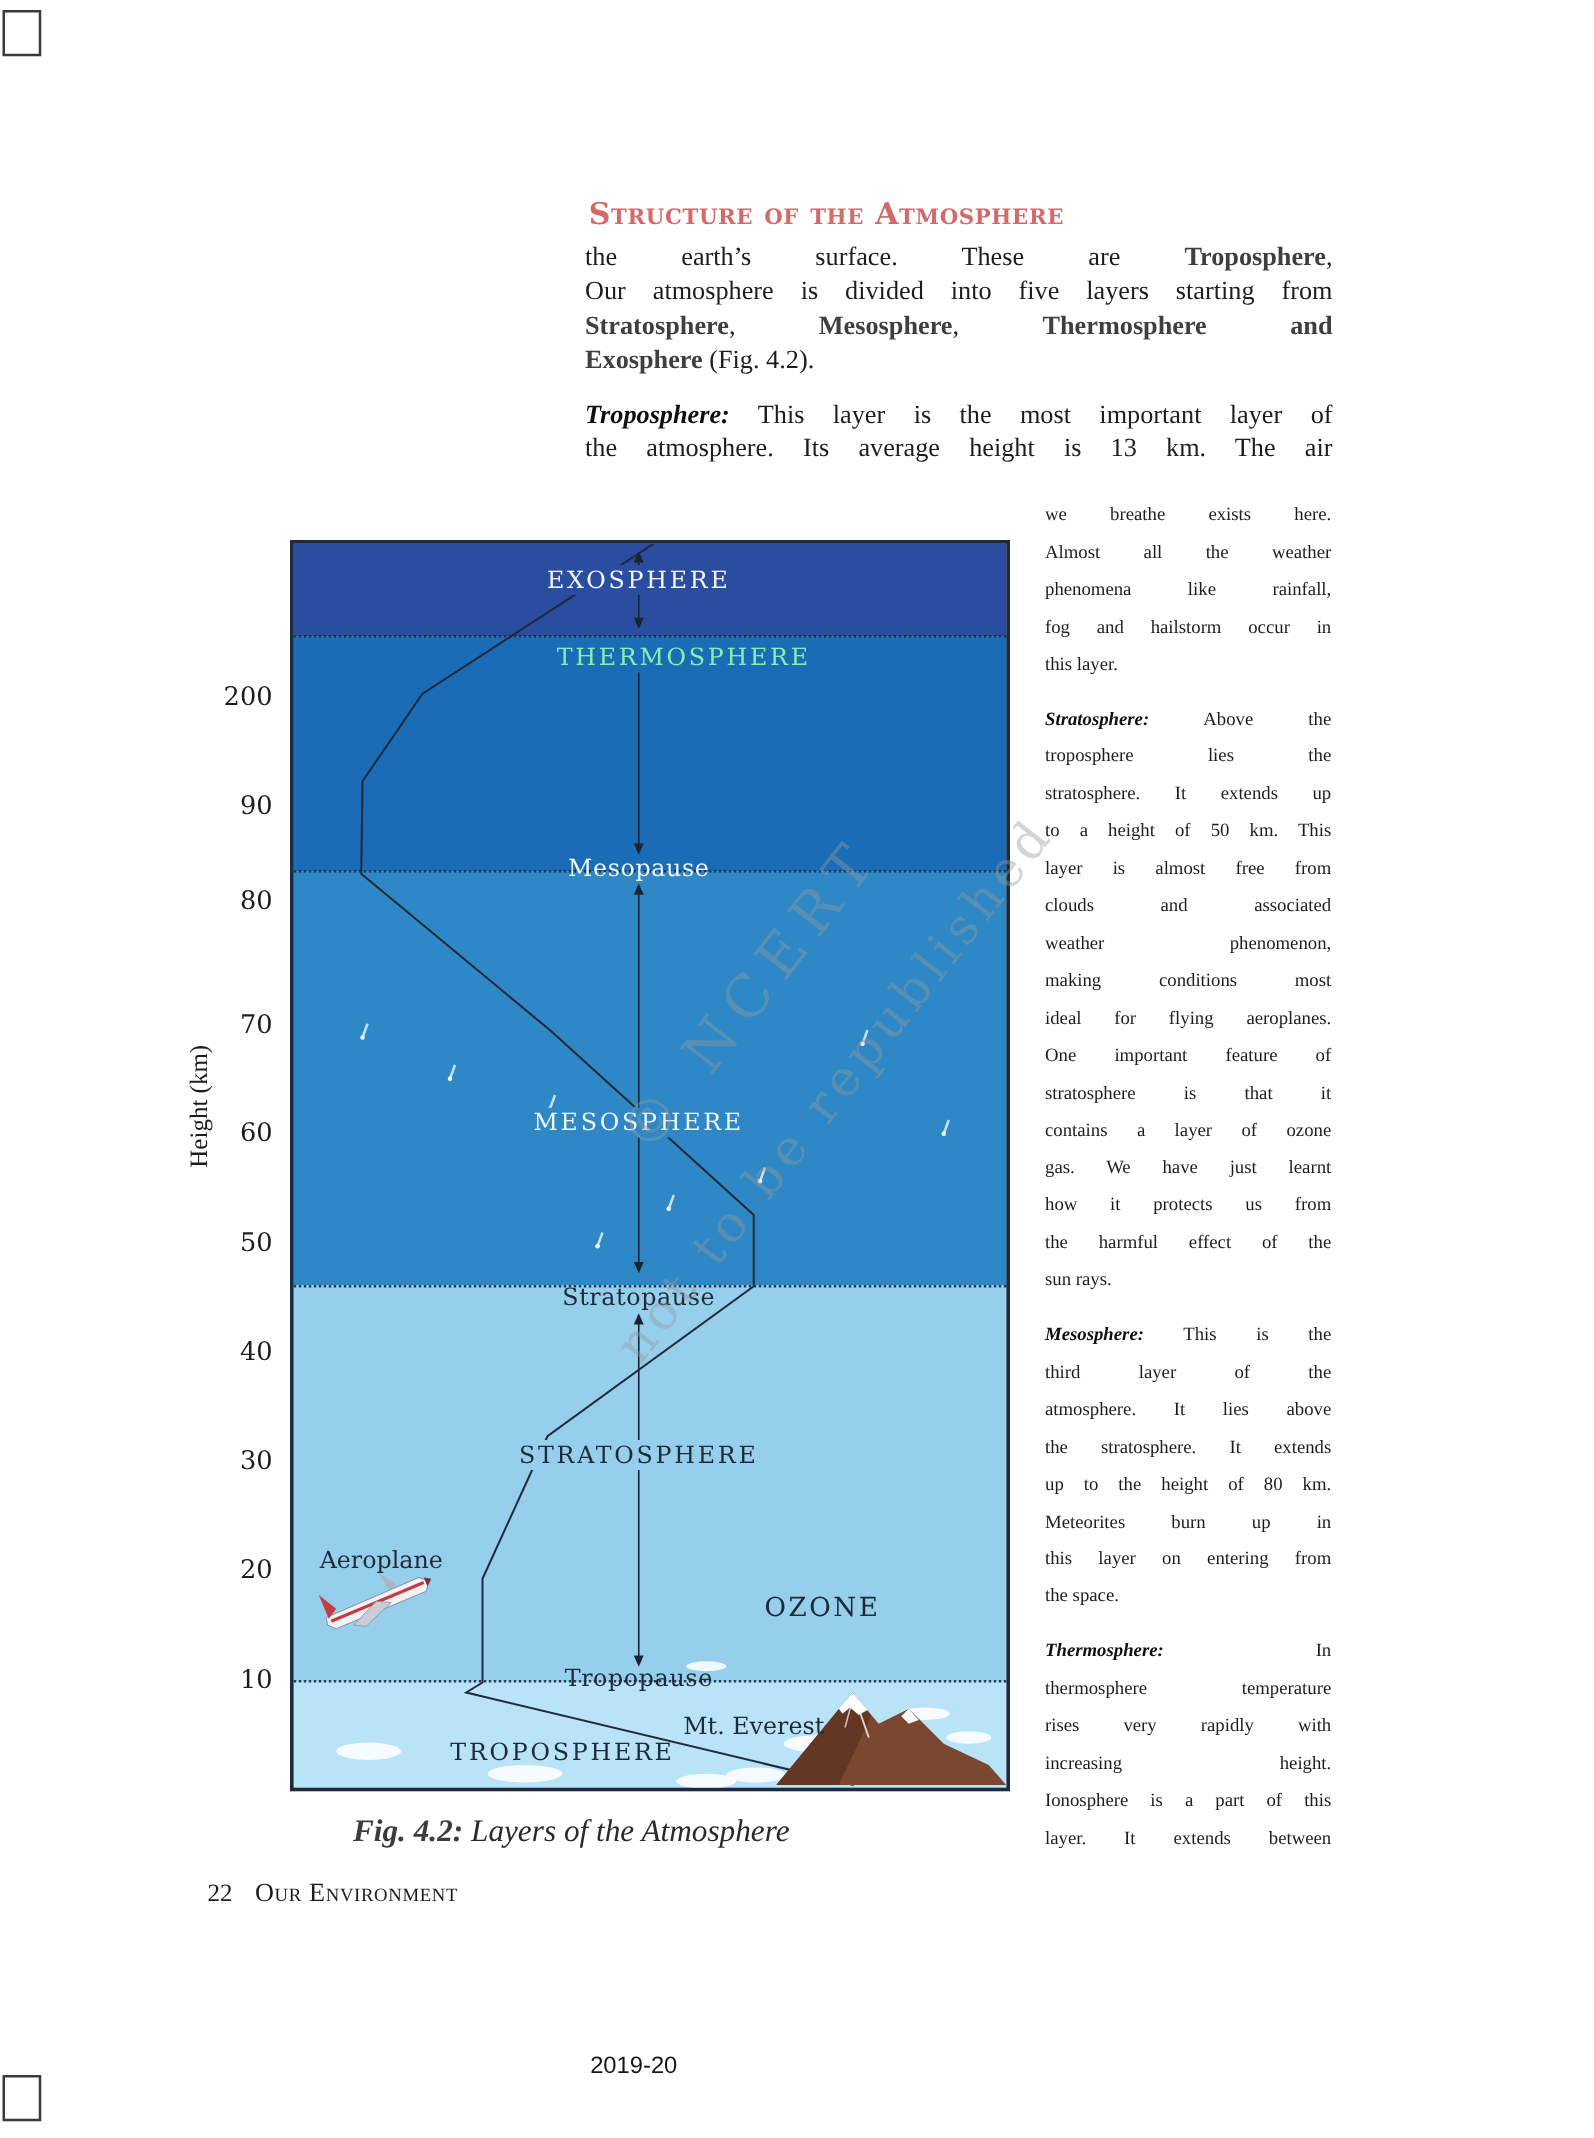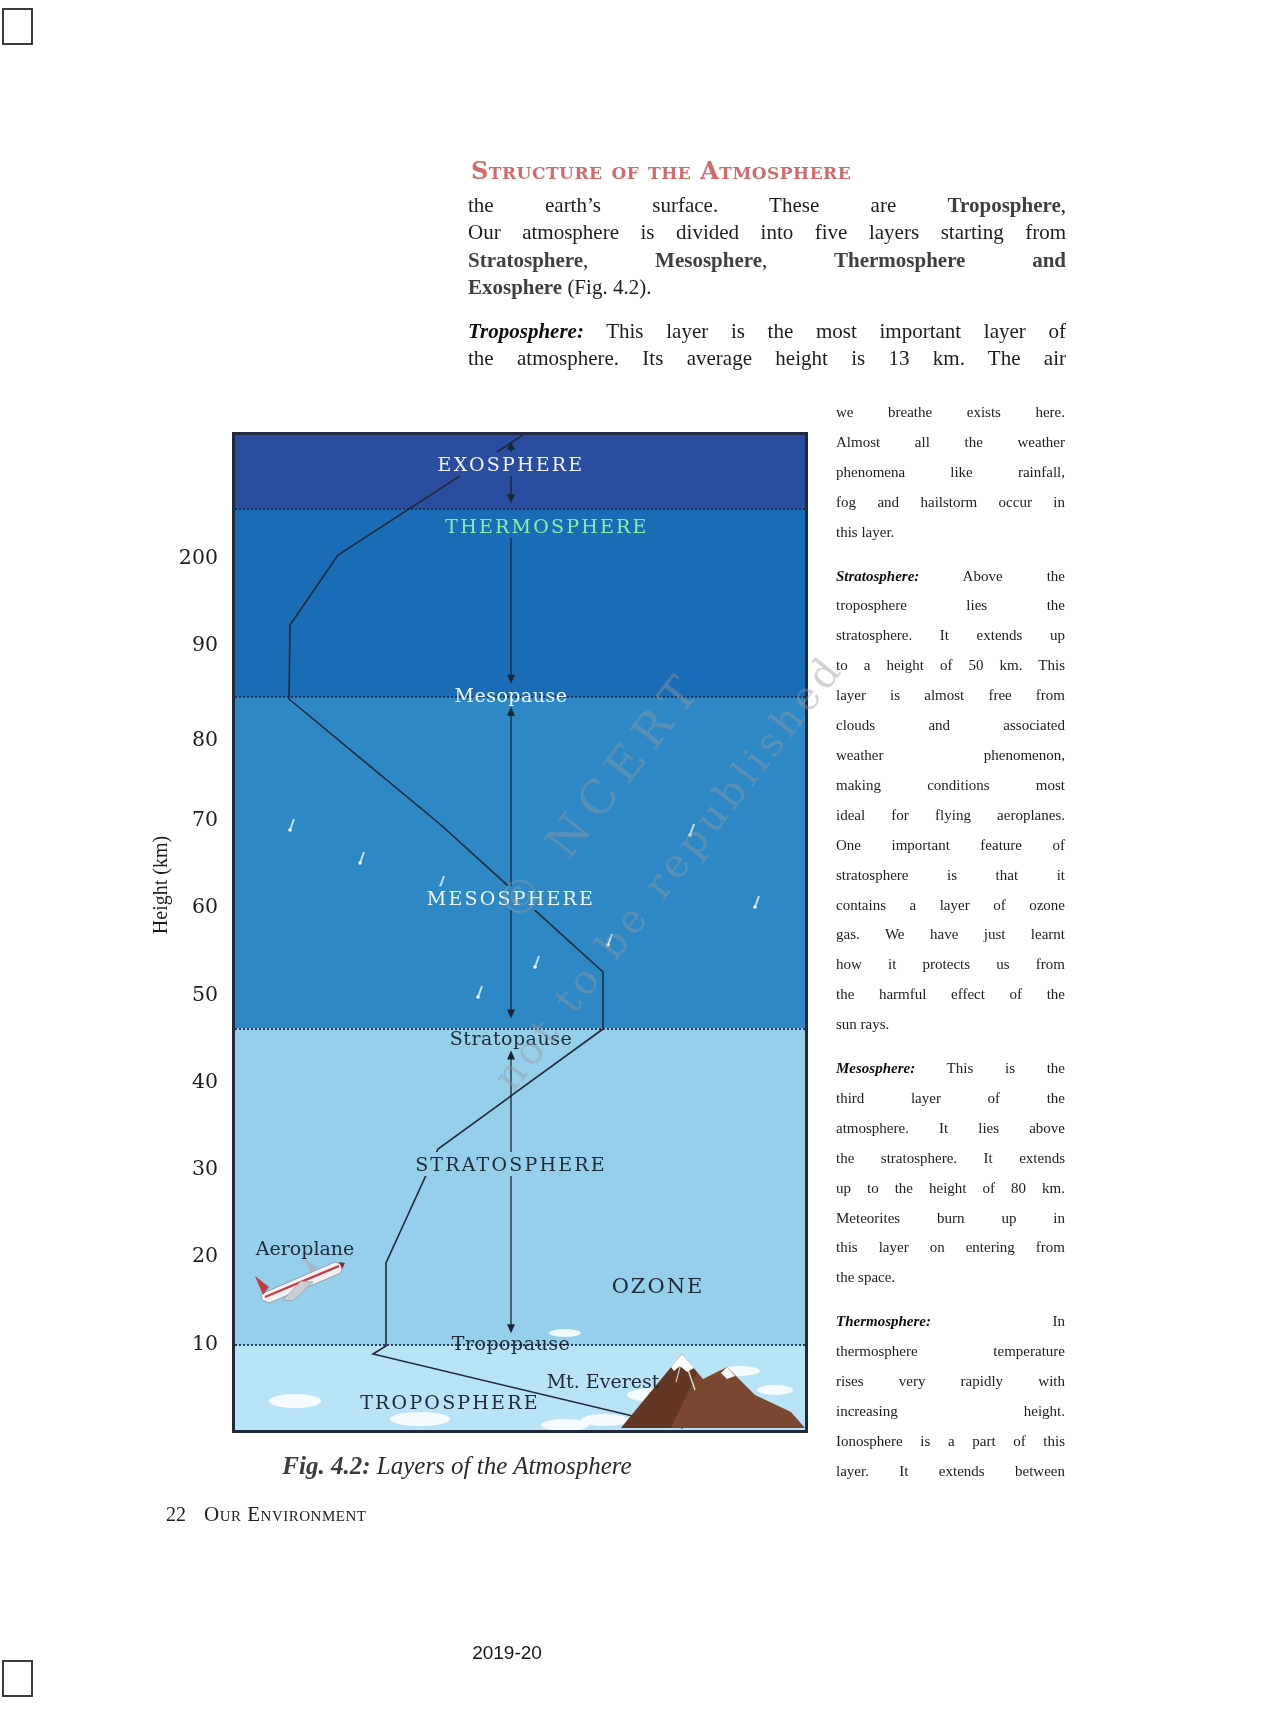--- a/index.html
+++ b/index.html
@@ -110,21 +110,21 @@
         <div class="line"><span class="seg-n">increasing height.</span></div>
         <div class="line"><span class="seg-n">Ionosphere is a part of this</span></div>
         <div class="line"><span class="seg-n">layer. It extends between</span></div>
       </div>
     </div>
 
   <div class="axis-label">Height (km)</div>
   <div id="ticks">
       <div class="tick" style="top: 545.193px;">200</div>
       <div class="tick" style="top: 632.474px;">90</div>
-      <div class="tick" style="top: 727px; text-align: right;">80</div>
+      <div class="tick" style="top: 708px; text-align: right;">80</div>
       <div class="tick" style="top: 807.035px;">70</div>
       <div class="tick" style="top: 894.316px;">60</div>
       <div class="tick" style="top: 981.596px;">50</div>
       <div class="tick" style="top: 1068.88px;">40</div>
       <div class="tick" style="top: 1156.16px;">30</div>
       <div class="tick" style="top: 1243.44px;">20</div>
       <div class="tick" style="top: 1330.72px;">10</div>
     </div>
 
   <div class="figure" id="figure-box">

